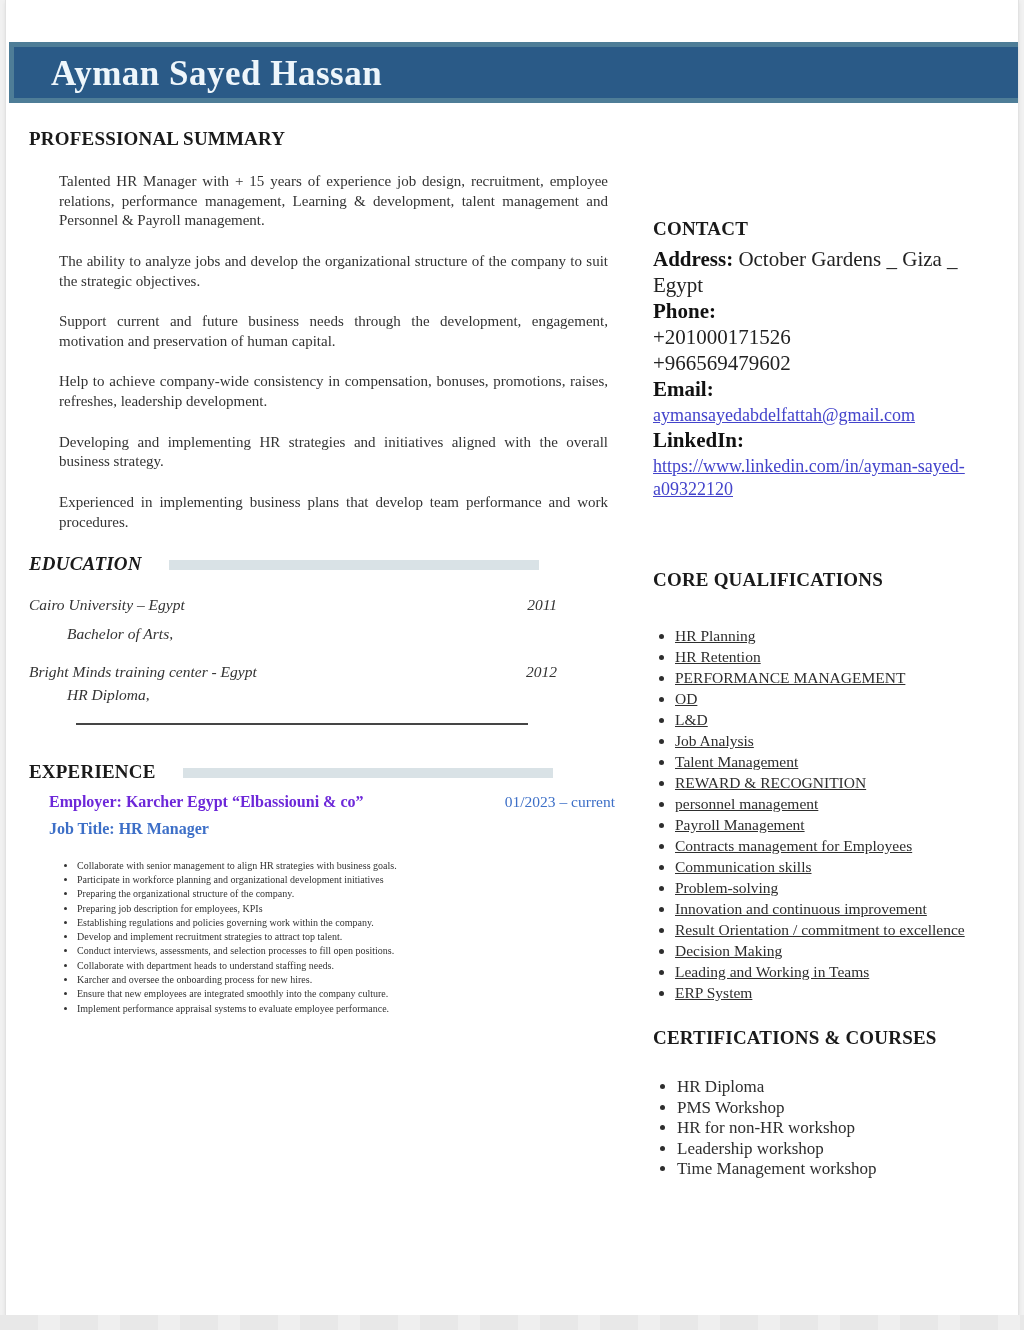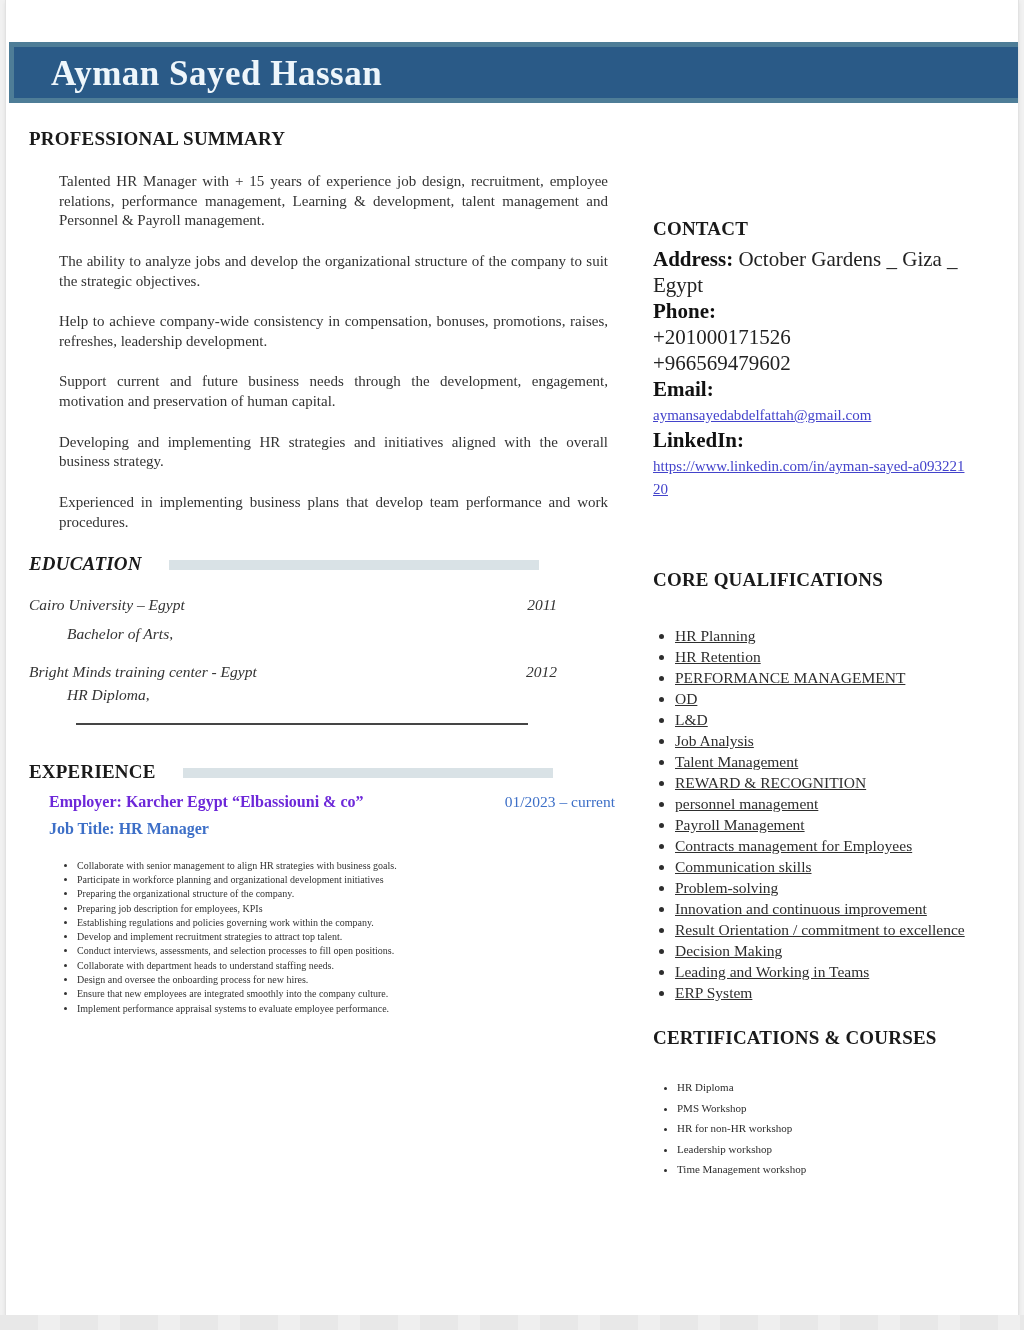--- a/index.html
+++ b/index.html
@@ -58,51 +58,51 @@
   .exp-employer{font-size:16px;font-weight:bold;color:#6d28d9;}
   .exp-date{font-size:15.5px;color:#3d6fc7;}
   .exp-title{margin:9px 0 0 20px;font-size:16px;font-weight:bold;color:#3d6fc7;}
   .exp-bullets{margin:21px 0 0 30px;padding:0 0 0 18px;width:524px;}
   .exp-bullets li{font-size:10px;line-height:1.33;text-align:justify;margin:0 0 1px 0;color:#333;}
   
   .contact-block{margin-top:6px;}
   .contact-line{margin:0;font-size:21px;line-height:26px;color:#222;}
   .contact-label{font-weight:bold;color:#111;}
   .doc-link{color:#4343cb;text-decoration:underline;word-break:break-all;display:inline-block;line-height:23px;margin-top:2px;}
-  .link-row{margin:0;font-size:15px;line-height:24px;width:312px;}
+  .link-row{margin:0;font-size:18px;line-height:24px;width:312px;}
   
   .core-section{margin-top:68px;}
   .side-list{margin:34px 0 0 2px;padding:0 0 0 20px;}
   .side-list li{font-size:15.5px;line-height:21px;color:#2e2e2e;text-decoration:underline;}
   .cert-section{margin-top:24px;}
   .cert-list{margin:28px 0 0 4px;padding:0 0 0 20px;}
-  .cert-list li{font-size:11px;line-height:20.5px;color:#2e2e2e;}
+  .cert-list li{font-size:17px;line-height:20.5px;color:#2e2e2e;}
 </style>
 </head>
 <body>
 
 <div class="page">
 
   <div class="header-bar">
     <h1>Ayman Sayed Hassan</h1>
   </div>
 
   <div class="left-col">
 
     <h2 class="section-h">PROFESSIONAL SUMMARY</h2>
 
     <div class="summary-paras">
 
         <p class="para">Talented HR Manager with + 15 years of experience job design, recruitment, employee relations, performance management, Learning &amp; development, talent management and Personnel &amp; Payroll management.</p>
 
         <p class="para">The ability to analyze jobs and develop the organizational structure of the company to suit the strategic objectives.</p>
 
+        <p class="para">Support current and future business needs through the development, engagement, motivation and preservation of human capital.</p>
+
         <p class="para">Help to achieve company-wide consistency in compensation, bonuses, promotions, raises, refreshes, leadership development.</p>
-
-        <p class="para">Support current and future business needs through the development, engagement, motivation and preservation of human capital.</p>
 
         <p class="para">Developing and implementing HR strategies and initiatives aligned with the overall business strategy.</p>
 
         <p class="para">Experienced in implementing business plans that develop team performance and work procedures.</p>
       </div>
 
     <div class="edu-section">
       <div class="section-row">
         <h2 class="section-h">EDUCATION</h2>
         <div class="h-bar"></div>
@@ -149,21 +149,21 @@
           <li>Preparing job description for employees, KPIs</li>
 
           <li>Establishing regulations and policies governing work within the company.</li>
 
           <li>Develop and implement recruitment strategies to attract top talent.</li>
 
           <li>Conduct interviews, assessments, and selection processes to fill open positions.</li>
 
           <li>Collaborate with department heads to understand staffing needs.</li>
 
-          <li>Design and oversee the onboarding process for new hires.</li>
+          <li>Karcher and oversee the onboarding process for new hires.</li>
 
           <li>Ensure that new employees are integrated smoothly into the company culture.</li>
 
           <li>Implement performance appraisal systems to evaluate employee performance.</li>
         </ul>
     </div>
 
   </div>
 
   <div class="right-col">

